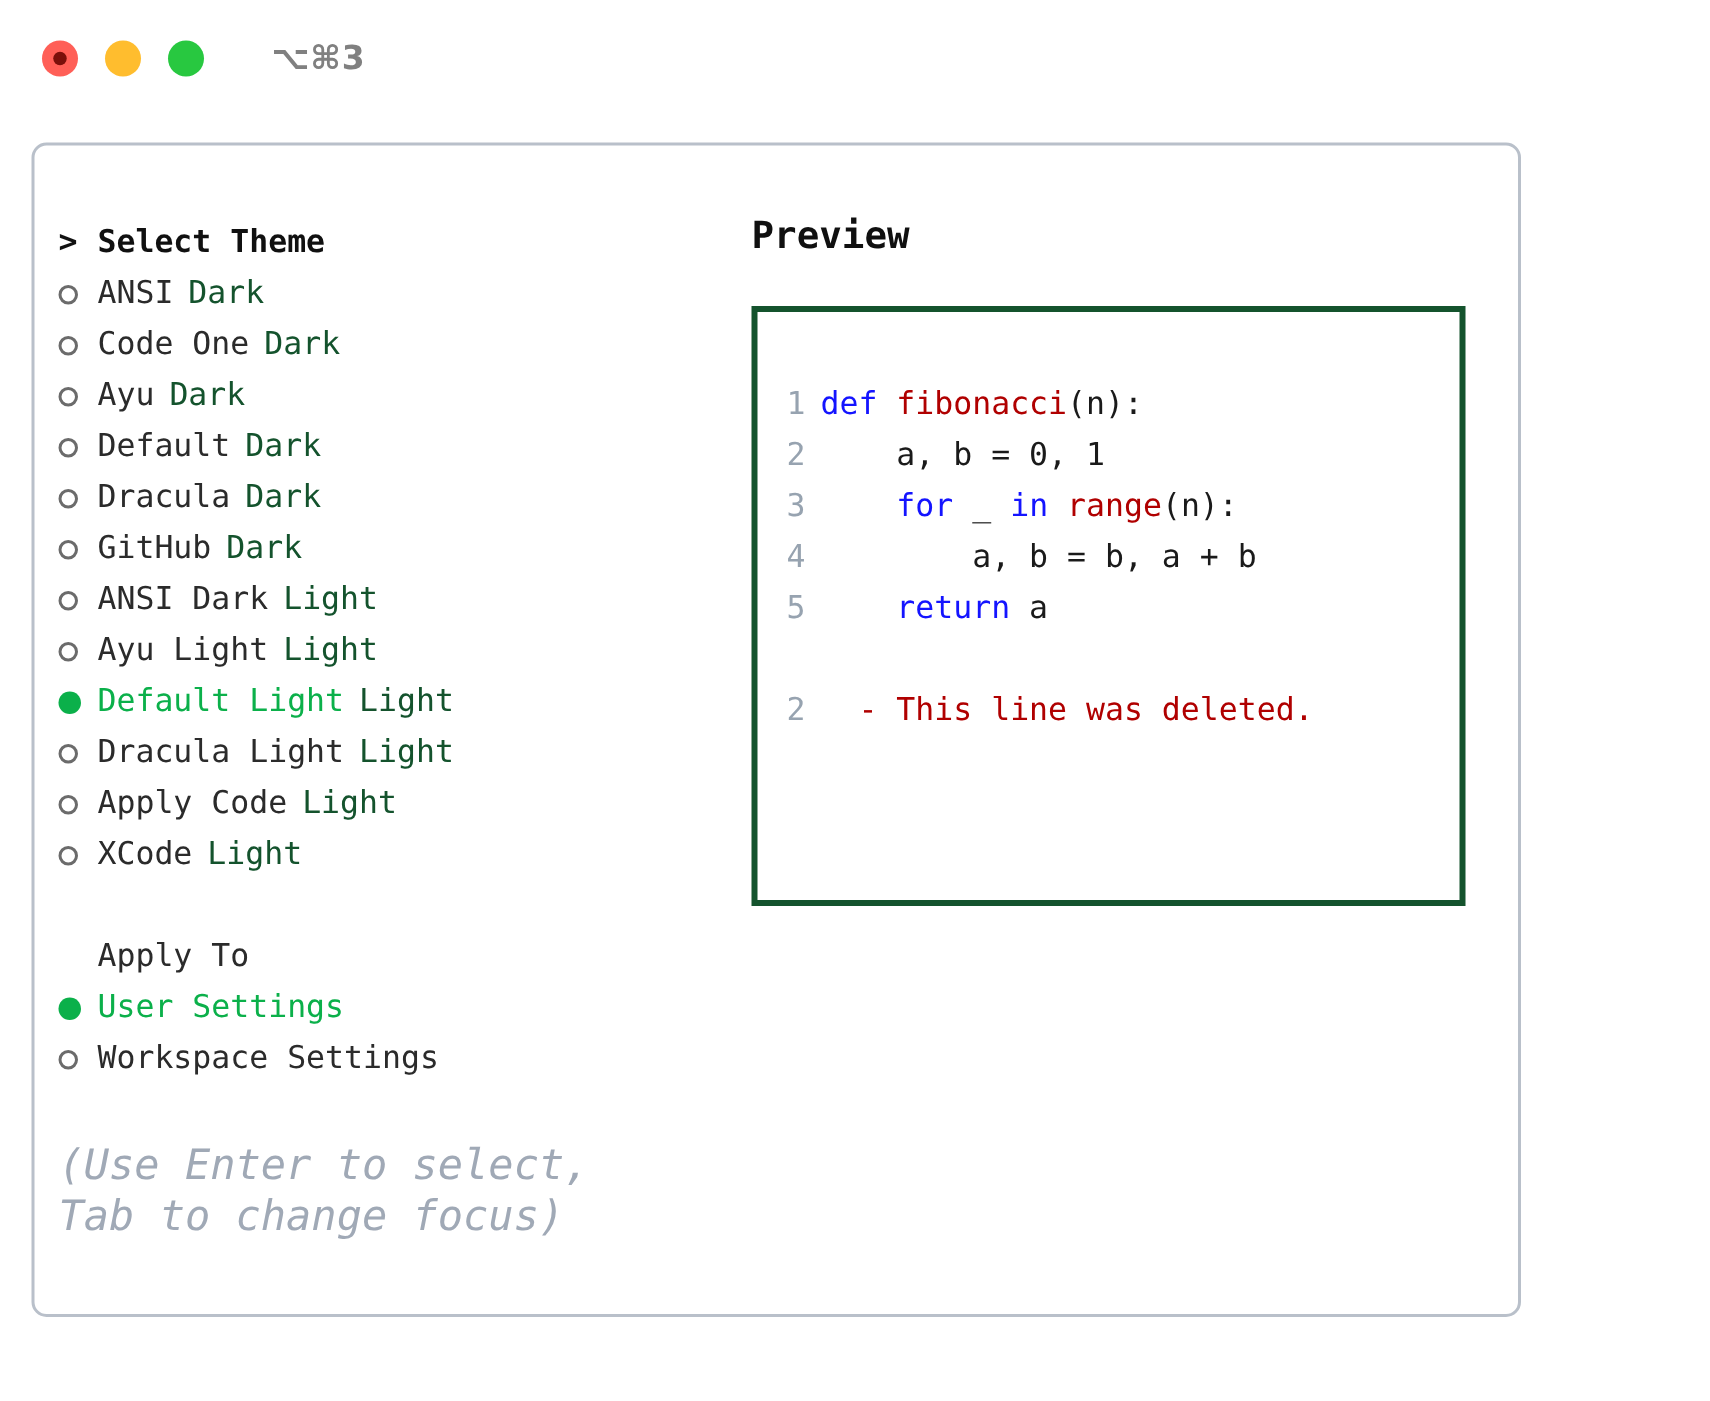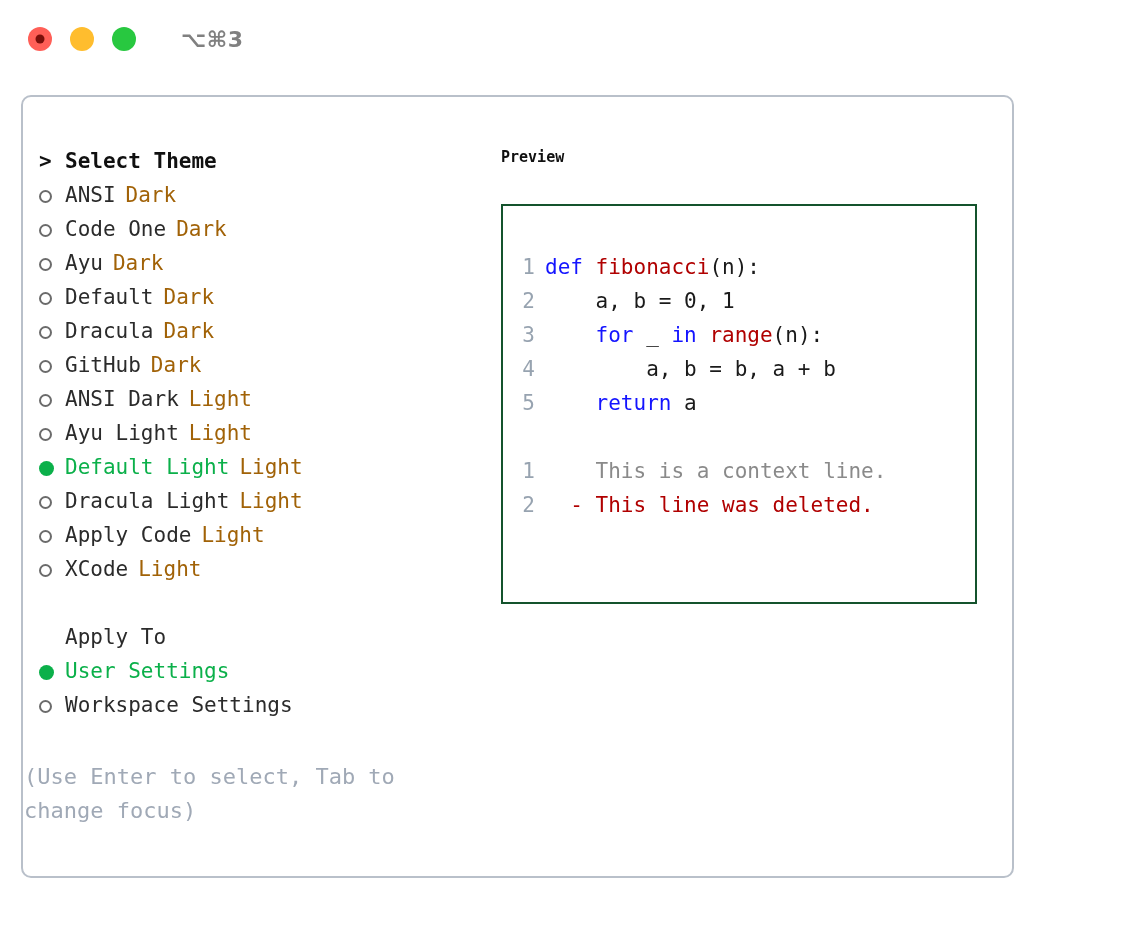--- a/index.html
+++ b/index.html
@@ -100,52 +100,53 @@
     border-radius: 50%;
     vertical-align: middle;
   }
   .hdr-caret {
     font-weight: bold;
     color: #111111;
   }
   .label { color: #2b2b2b; }
   .label.bold { font-weight: bold; color: #101010; }
   .label.selected { color: #0bb04a; }
-  .suffix { color: #a16207; margin-left: 10px; }
+  .suffix { color: #14532d; margin-left: 10px; }
   .spacer-row { height: 34px; }
 
   .hint {
     position: absolute;
-    left: 1px;
+    left: 16px;
     top: 663px;
     width: 420px;
     color: #a0a9b6;
-    font-size: 22px;
+    font-size: 28px;
     line-height: 34px;
+    font-style: italic;
   }
 
   
   .right-col {
     position: absolute;
     left: 478px;
     top: 47px;
     width: 490px;
   }
   .preview-title {
-    font-size: 15px;
+    font-size: 25px;
     font-weight: bold;
     color: #101010;
     margin: 0 0 34px 0;
     height: 26px;
     line-height: 26px;
   }
   .preview-box {
     width: 476px;
     height: 400px;
-    border: 2px solid #14532d;
+    border: 4px solid #14532d;
     box-sizing: border-box;
     background: #ffffff;
     padding: 44px 0 0 16px;
   }
   .code-line {
     font-size: 21px;
     line-height: 34px;
     white-space: pre;
     height: 34px;
   }
@@ -220,19 +221,18 @@
     <div class="preview-box">
       <div id="code-block">
           <div class="code-line"><span class="lno">1</span><span class="kw">def </span><span class="fn">fibonacci</span><span class="pl">(n):</span></div>
           <div class="code-line"><span class="lno">2</span><span class="pl">    a, b = 0, 1</span></div>
           <div class="code-line"><span class="lno">3</span><span class="pl">    </span><span class="kw">for</span><span class="pl"> _ </span><span class="kw">in </span><span class="fn">range</span><span class="pl">(n):</span></div>
           <div class="code-line"><span class="lno">4</span><span class="pl">        a, b = b, a + b</span></div>
           <div class="code-line"><span class="lno">5</span><span class="pl">    </span><span class="kw">return</span><span class="pl"> a</span></div>
         </div>
       <div class="blank-line"></div>
       <div id="diff-block">
-          <div class="code-line"><span class="lno">1</span><span class="diff-ctx">    This is a context line.</span></div>
           <div class="code-line"><span class="lno">2</span><span class="diff-del">  - This line was deleted.</span></div>
         </div>
     </div>
   </div>
 
 </div>
 
 </body></html>

